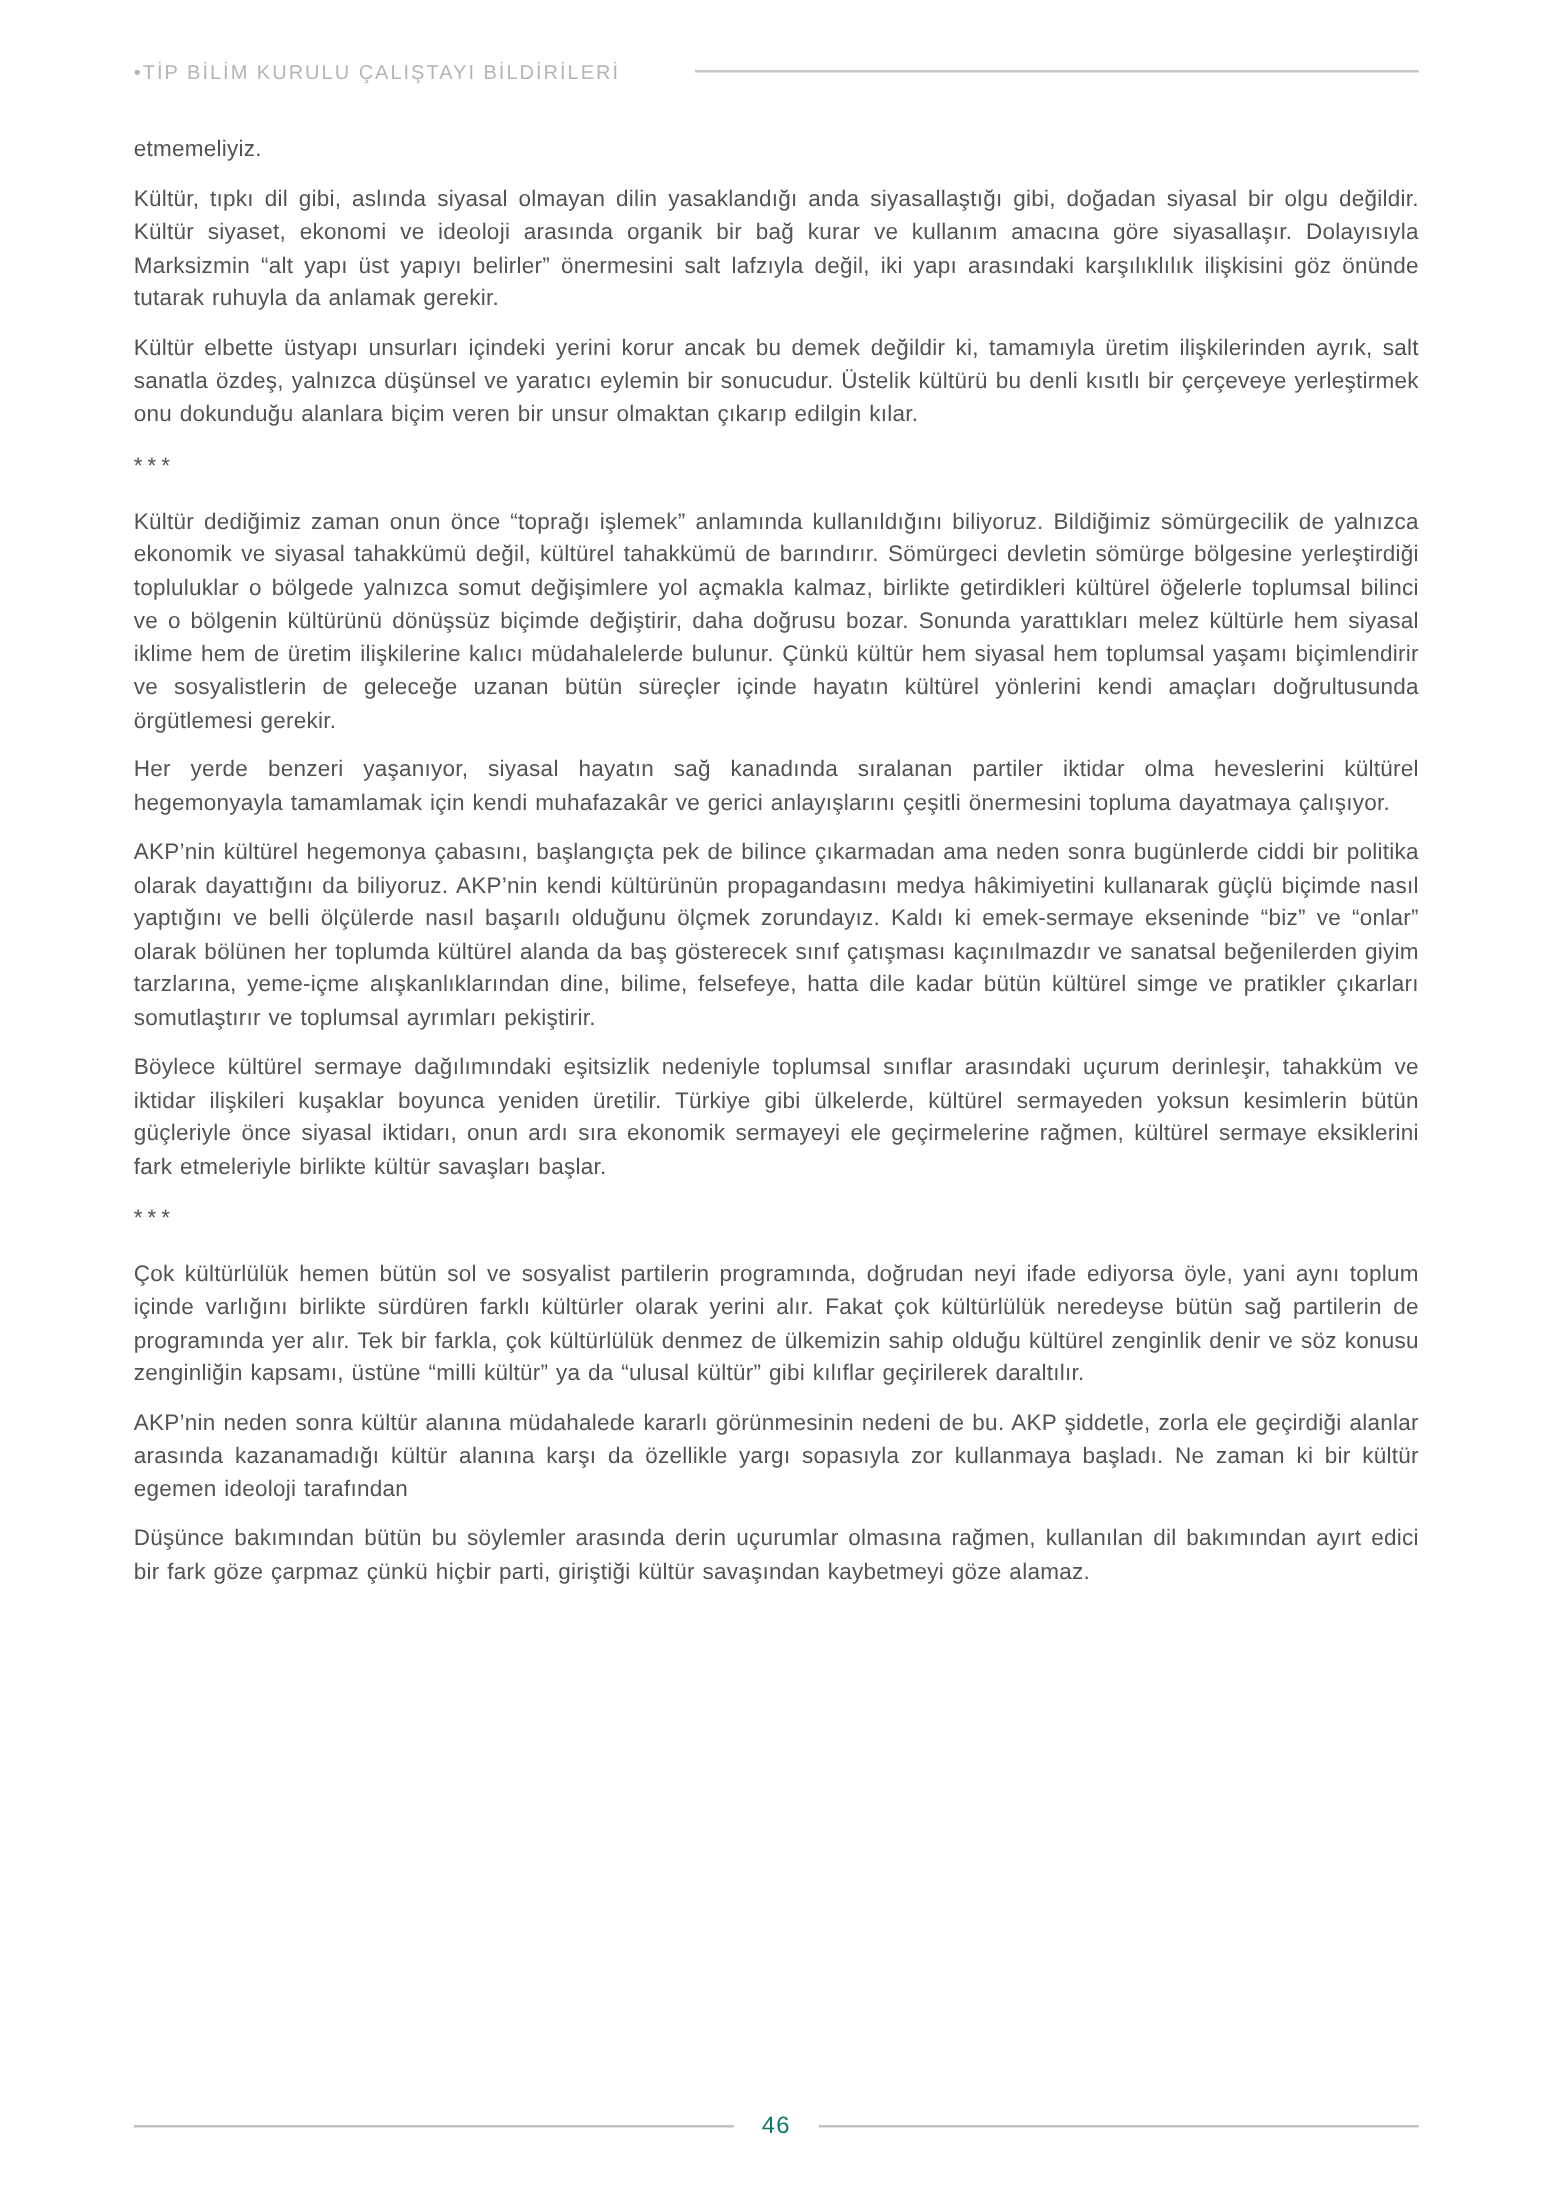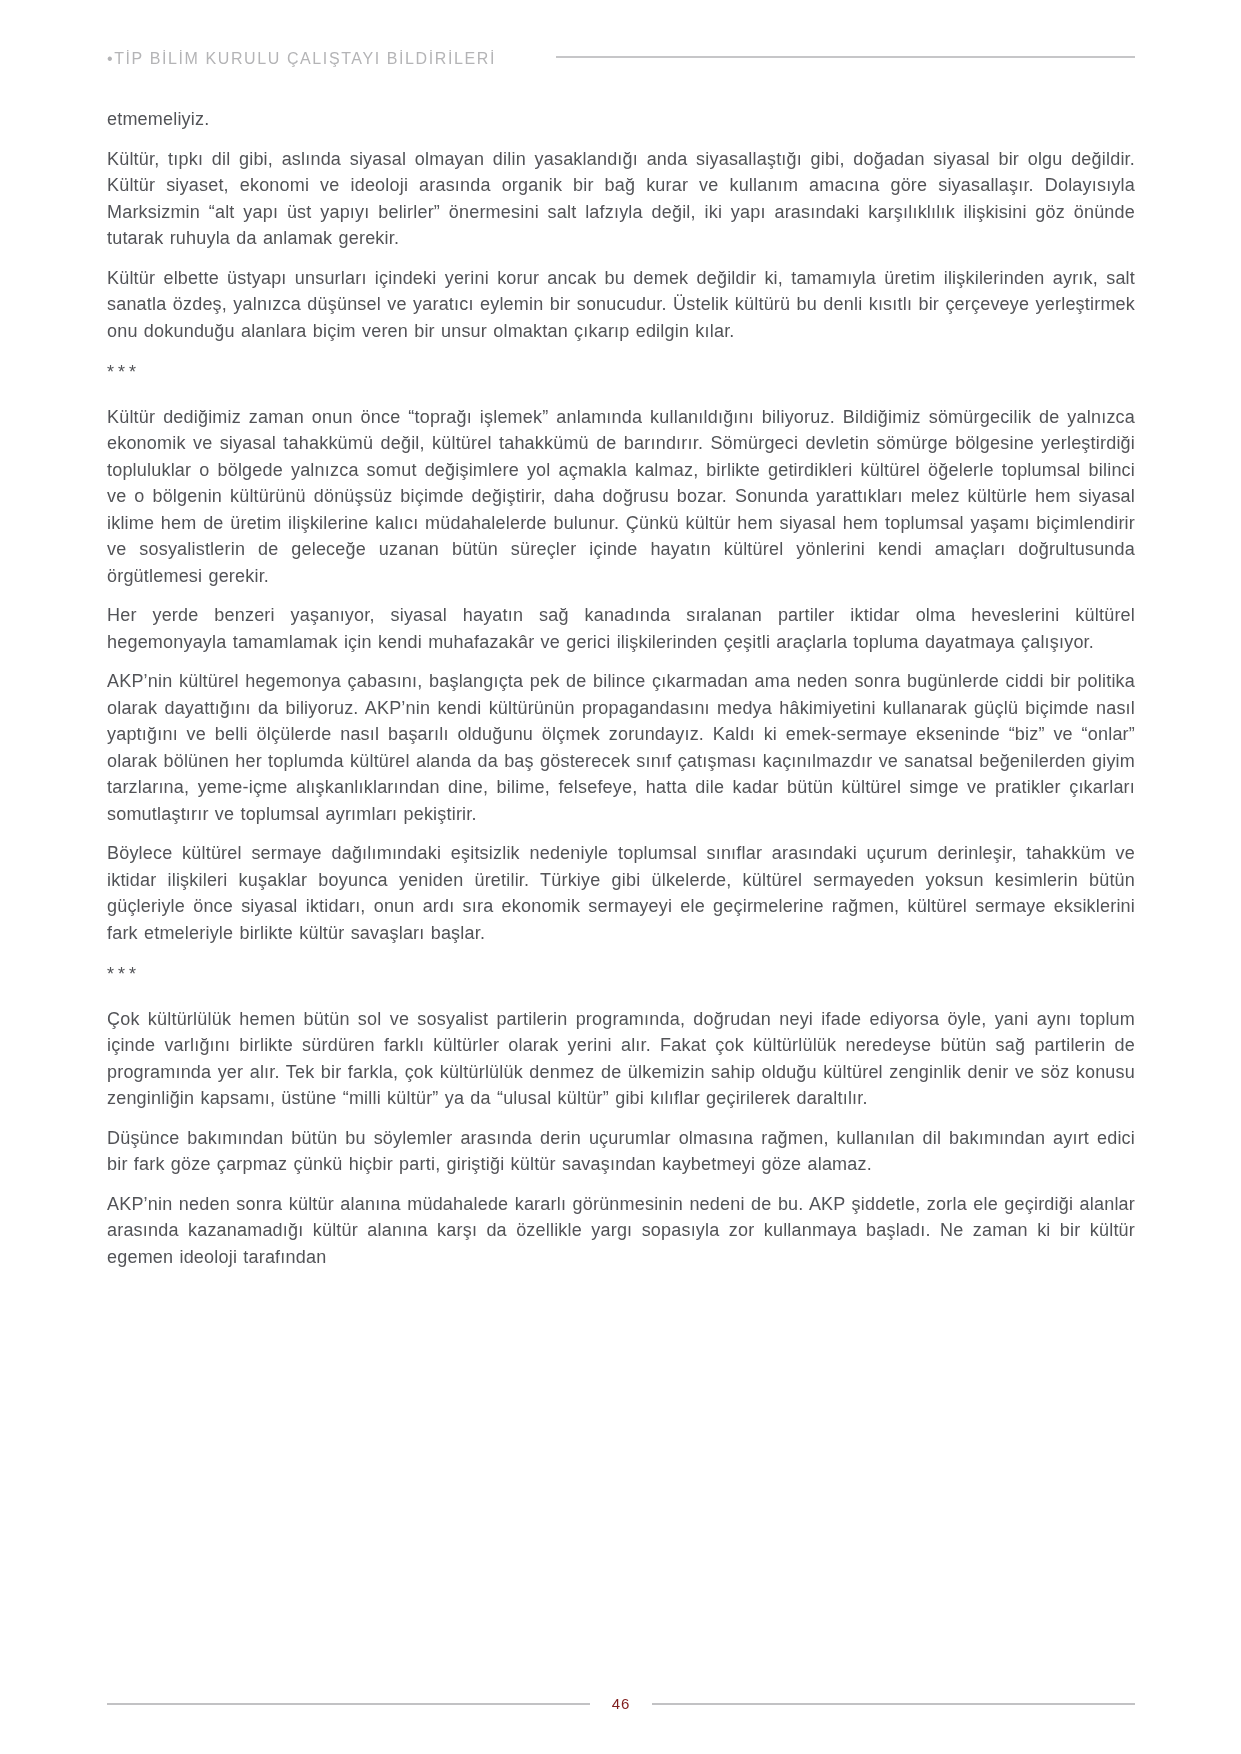--- a/index.html
+++ b/index.html
@@ -72,22 +72,22 @@
     right: 106px;
     display: flex;
     align-items: center;
   }
   .footer-rule {
     flex: 1 1 auto;
     height: 2px;
     background: #c2c2c4;
   }
   .page-number {
-    font-size: 15px;
-    color: #7f1d1d;
+    font-size: 19px;
+    color: #0f766e;
     padding: 0 22px;
     letter-spacing: 1px;
     text-align: right;
   }
 </style>
 </head>
 <body>
 
 <div class="page">
 
@@ -95,27 +95,27 @@
     <span class="running-head">•TİP BİLİM KURULU ÇALIŞTAYI BİLDİRİLERİ</span>
     <span class="header-rule"></span>
   </header>
 
   <main class="content" id="content">
       <p class="para">etmemeliyiz.</p>
       <p class="para">Kültür, tıpkı dil gibi, aslında siyasal olmayan dilin yasaklandığı anda siyasallaştığı gibi, doğadan siyasal bir olgu değildir. Kültür siyaset, ekonomi ve ideoloji arasında organik bir bağ kurar ve kullanım amacına göre siyasallaşır. Dolayısıyla Marksizmin “alt yapı üst yapıyı belirler” önermesini salt lafzıyla değil, iki yapı arasındaki karşılıklılık ilişkisini göz önünde tutarak ruhuyla da anlamak gerekir.</p>
       <p class="para">Kültür elbette üstyapı unsurları içindeki yerini korur ancak bu demek değildir ki, tamamıyla üretim ilişkilerinden ayrık, salt sanatla özdeş, yalnızca düşünsel ve yaratıcı eylemin bir sonucudur. Üstelik kültürü bu denli kısıtlı bir çerçeveye yerleştirmek onu dokunduğu alanlara biçim veren bir unsur olmaktan çıkarıp edilgin kılar.</p>
       <p class="para separator">***</p>
       <p class="para">Kültür dediğimiz zaman onun önce “toprağı işlemek” anlamında kullanıldığını biliyoruz. Bildiğimiz sömürgecilik de yalnızca ekonomik ve siyasal tahakkümü değil, kültürel tahakkümü de barındırır. Sömürgeci devletin sömürge bölgesine yerleştirdiği topluluklar o bölgede yalnızca somut değişimlere yol açmakla kalmaz, birlikte getirdikleri kültürel öğelerle toplumsal bilinci ve o bölgenin kültürünü dönüşsüz biçimde değiştirir, daha doğrusu bozar. Sonunda yarattıkları melez kültürle hem siyasal iklime hem de üretim ilişkilerine kalıcı müdahalelerde bulunur. Çünkü kültür hem siyasal hem toplumsal yaşamı biçimlendirir ve sosyalistlerin de geleceğe uzanan bütün süreçler içinde hayatın kültürel yönlerini kendi amaçları doğrultusunda örgütlemesi gerekir.</p>
-      <p class="para">Her yerde benzeri yaşanıyor, siyasal hayatın sağ kanadında sıralanan partiler iktidar olma heveslerini kültürel hegemonyayla tamamlamak için kendi muhafazakâr ve gerici ilişkilerinden çeşitli araçlarla topluma dayatmaya çalışıyor.</p>
+      <p class="para">Her yerde benzeri yaşanıyor, siyasal hayatın sağ kanadında sıralanan partiler iktidar olma heveslerini kültürel hegemonyayla tamamlamak için kendi muhafazakâr ve gerici anlayışlarını çeşitli önermesini topluma dayatmaya çalışıyor.</p>
       <p class="para">AKP’nin kültürel hegemonya çabasını, başlangıçta pek de bilince çıkarmadan ama neden sonra bugünlerde ciddi bir politika olarak dayattığını da biliyoruz. AKP’nin kendi kültürünün propagandasını medya hâkimiyetini kullanarak güçlü biçimde nasıl yaptığını ve belli ölçülerde nasıl başarılı olduğunu ölçmek zorundayız. Kaldı ki emek-sermaye ekseninde “biz” ve “onlar” olarak bölünen her toplumda kültürel alanda da baş gösterecek sınıf çatışması kaçınılmazdır ve sanatsal beğenilerden giyim tarzlarına, yeme-içme alışkanlıklarından dine, bilime, felsefeye, hatta dile kadar bütün kültürel simge ve pratikler çıkarları somutlaştırır ve toplumsal ayrımları pekiştirir.</p>
       <p class="para">Böylece kültürel sermaye dağılımındaki eşitsizlik nedeniyle toplumsal sınıflar arasındaki uçurum derinleşir, tahakküm ve iktidar ilişkileri kuşaklar boyunca yeniden üretilir. Türkiye gibi ülkelerde, kültürel sermayeden yoksun kesimlerin bütün güçleriyle önce siyasal iktidarı, onun ardı sıra ekonomik sermayeyi ele geçirmelerine rağmen, kültürel sermaye eksiklerini fark etmeleriyle birlikte kültür savaşları başlar.</p>
       <p class="para separator">***</p>
       <p class="para">Çok kültürlülük hemen bütün sol ve sosyalist partilerin programında, doğrudan neyi ifade ediyorsa öyle, yani aynı toplum içinde varlığını birlikte sürdüren farklı kültürler olarak yerini alır. Fakat çok kültürlülük neredeyse bütün sağ partilerin de programında yer alır. Tek bir farkla, çok kültürlülük denmez de ülkemizin sahip olduğu kültürel zenginlik denir ve söz konusu zenginliğin kapsamı, üstüne “milli kültür” ya da “ulusal kültür” gibi kılıflar geçirilerek daraltılır.</p>
+      <p class="para">AKP’nin neden sonra kültür alanına müdahalede kararlı görünmesinin nedeni de bu. AKP şiddetle, zorla ele geçirdiği alanlar arasında kazanamadığı kültür alanına karşı da özellikle yargı sopasıyla zor kullanmaya başladı. Ne zaman ki bir kültür egemen ideoloji tarafından</p>
       <p class="para">Düşünce bakımından bütün bu söylemler arasında derin uçurumlar olmasına rağmen, kullanılan dil bakımından ayırt edici bir fark göze çarpmaz çünkü hiçbir parti, giriştiği kültür savaşından kaybetmeyi göze alamaz.</p>
-      <p class="para">AKP’nin neden sonra kültür alanına müdahalede kararlı görünmesinin nedeni de bu. AKP şiddetle, zorla ele geçirdiği alanlar arasında kazanamadığı kültür alanına karşı da özellikle yargı sopasıyla zor kullanmaya başladı. Ne zaman ki bir kültür egemen ideoloji tarafından</p>
     </main>
 
   <footer class="page-footer">
     <span class="footer-rule"></span>
     <span class="page-number">46</span>
     <span class="footer-rule"></span>
   </footer>
 
 </div>
 

